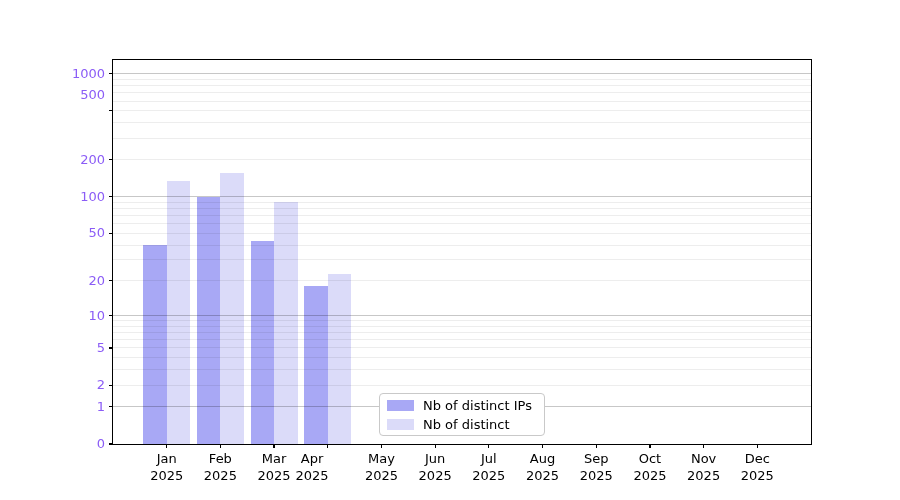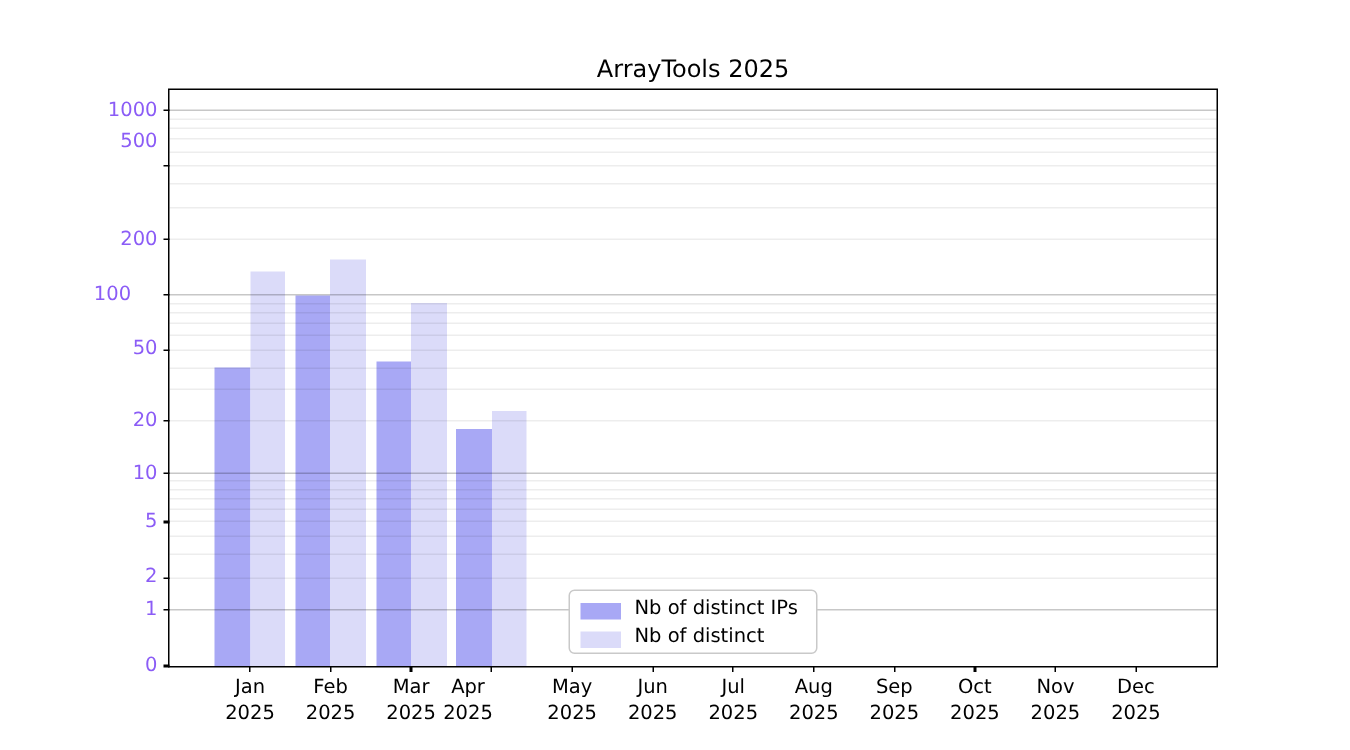--- a/index.html
+++ b/index.html
@@ -28,29 +28,28 @@
   }
   .xtick-label{
     position:absolute;width:64px;text-align:center;font-size:13px;line-height:17px;color:#000;
   }
   #legend{
     position:absolute;left:379px;top:393px;width:166px;height:43px;
     background:#fff;border:1px solid #c9c9c9;border-radius:4px;z-index:9;
     display:flex;flex-direction:column;justify-content:center;gap:4px;
     padding:2px 0;box-sizing:border-box;
   }
-  .legend-row{display:flex;align-items:flex-end;padding-left:7px;}
+  .legend-row{display:flex;align-items:center;padding-left:7px;}
   .legend-swatch{width:27px;height:11px;margin-right:9px;flex:0 0 auto;}
   .legend-text{font-size:13px;white-space:nowrap;}
 </style>
 </head>
 <body>
 
 <div id="stage">
-  <div id="chart-title">ArrayTools 2025</div>
 
   <div id="plot-area">
     <div id="bars-layer">
         <div class="bar" style="left: 30.1923px; width: 23.5px; height: 198.989px; background: rgb(168, 168, 245);"></div>
         <div class="bar" style="left: 83.8846px; width: 23.5px; height: 247.298px; background: rgb(168, 168, 245);"></div>
         <div class="bar" style="left: 137.577px; width: 23.5px; height: 202.773px; background: rgb(168, 168, 245);"></div>
         <div class="bar" style="left: 191.269px; width: 23.5px; height: 157.776px; background: rgb(168, 168, 245);"></div>
         <div class="bar" style="left: 53.6923px; width: 23.5px; height: 262.846px; background: rgb(219, 219, 249);"></div>
         <div class="bar" style="left: 107.385px; width: 23.5px; height: 270.593px; background: rgb(219, 219, 249);"></div>
         <div class="bar" style="left: 161.077px; width: 23.5px; height: 242.297px; background: rgb(219, 219, 249);"></div>
@@ -98,21 +97,21 @@
       <div class="ytick-label" style="left: 45px; top: 378.132px;">2</div>
       <div class="ytick-mark" style="left: 109px; top: 347.39px;"></div>
       <div class="ytick-label" style="left: 45px; top: 340.99px;">5</div>
       <div class="ytick-mark" style="left: 109px; top: 314.91px;"></div>
       <div class="ytick-label" style="left: 45px; top: 308.51px; text-align: right;">10</div>
       <div class="ytick-mark" style="left: 109px; top: 280.261px;"></div>
       <div class="ytick-label" style="left: 45px; top: 273.861px;">20</div>
       <div class="ytick-mark" style="left: 109px; top: 232.716px;"></div>
       <div class="ytick-label" style="left: 45px; top: 226.316px;">50</div>
       <div class="ytick-mark" style="left: 109px; top: 196.102px;"></div>
-      <div class="ytick-label" style="left: 45px; top: 189.702px; text-align: center;">100</div>
+      <div class="ytick-label" style="left: 45px; top: 189.702px;">100</div>
       <div class="ytick-mark" style="left: 109px; top: 159.226px;"></div>
       <div class="ytick-label" style="left: 45px; top: 152.826px;">200</div>
       <div class="ytick-mark" style="left: 109px; top: 110.287px;"></div>
       <div class="ytick-label" style="left: 45px; top: 88px;">500</div>
       <div class="ytick-mark" style="left: 109px; top: 73.1986px;"></div>
       <div class="ytick-label" style="left: 45px; top: 66.7986px;">1000</div>
       <div class="xtick-mark" style="left: 166.092px; top: 444px;"></div>
       <div class="xtick-label" style="left: 134.692px; top: 450px;">
         <div>Jan</div>
         <div>2025</div>

